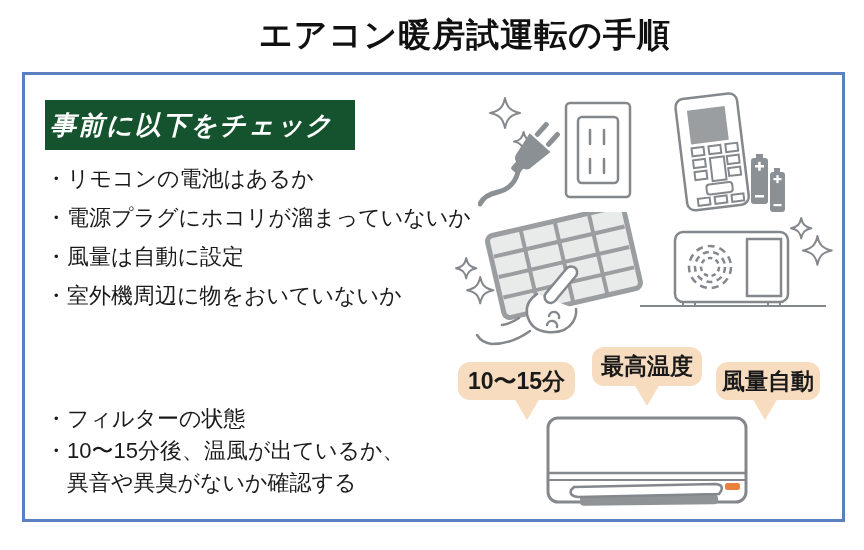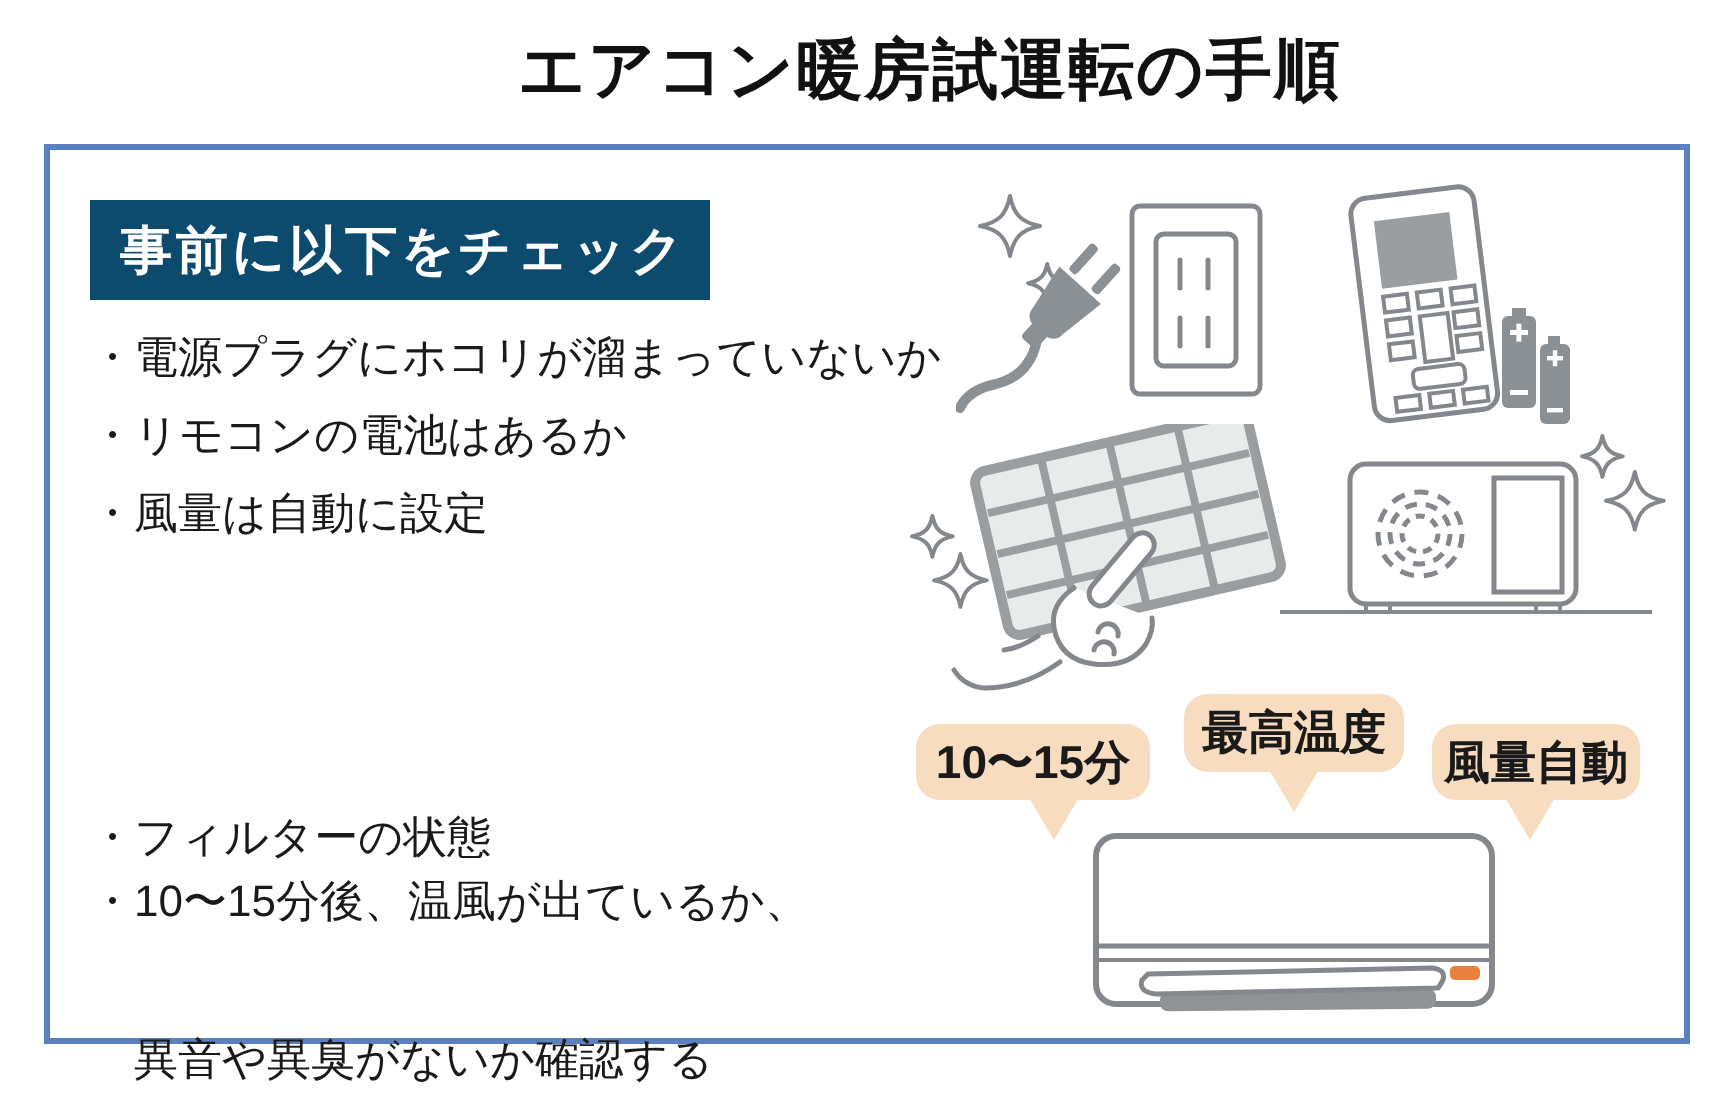--- a/index.html
+++ b/index.html
@@ -9,32 +9,32 @@
   }
   .title{
     position:absolute;left:0;top:13px;width:864px;text-align:center;
     font-size:33px;font-weight:bold;letter-spacing:1px;color:#111;margin-left:33px;
   }
   .content-box{
     position:absolute;left:22px;top:72px;width:823px;height:450px;
     box-sizing:border-box;border:3px solid #5b80bf;background:#fff;
   }
   .hdr{
-    position:absolute;box-sizing:border-box;background:#0c4a6e;color:#ffffff;
-    font-weight:bold;font-size:26px;letter-spacing:2px;padding-left:15px;
-    display:flex;align-items:center;
+    position:absolute;box-sizing:border-box;background:#14532d;color:#ffffff;
+    font-weight:bold;font-size:26px;letter-spacing:2px;padding-left:5px;
+    display:flex;align-items:center;font-style:italic;
   }
   .hdr1{left:45px;top:100px;width:310px;height:50px;}
   .hdr2{left:45px;top:343px;width:400px;height:52px;}
   ul.list{list-style:none;margin:0;padding:0;position:absolute;left:45px;width:432px;}
   .list1{top:159px;}
   .list1 li{font-size:22px;line-height:39px;white-space:nowrap;}
   .list2{top:403px;}
   .list2 li{font-size:22px;line-height:32px;white-space:nowrap;}
-  .list2 li.cont{padding-left:22px;margin-top:47px;}
+  .list2 li.cont{padding-left:22px;}
   .bubble{
     position:absolute;background:#f7dcc0;border-radius:12px;text-align:center;
     font-size:23px;font-weight:bold;color:#1a1a1a;
   }
   .bubble::after{
     content:"";position:absolute;top:100%;margin-top:-2px;width:0;height:0;
     border:13px solid transparent;border-top:22px solid #f7dcc0;border-bottom:0;
   }
   .bubble1{left:458px;top:362px;width:117px;line-height:38px;}
   .bubble1::after{left:56px;}
@@ -48,23 +48,24 @@
 <body>
 
 <div class="canvas">
 
   <div class="title">エアコン暖房試運転の手順</div>
 
   <div class="content-box"></div>
 
   <div class="hdr hdr1">事前に以下をチェック</div>
   <ul class="list list1">
+    <li>・リモコンの電池はあるか</li>
     <li>・電源プラグにホコリが溜まっていないか</li>
-    <li>・リモコンの電池はあるか</li>
     <li>・風量は自動に設定</li>
+    <li>・室外機周辺に物をおいていないか</li>
   </ul>
 
   <ul class="list list2">
     <li>・フィルターの状態</li>
     <li>・10〜15分後、温風が出ているか、</li>
     <li class="cont">異音や異臭がないか確認する</li>
   </ul>
 
   <svg style="left:478px;top:86px;" width="162" height="122" viewBox="0 0 162 122">
     <g stroke="#84888c" fill="none" stroke-width="2" stroke-linejoin="round">

